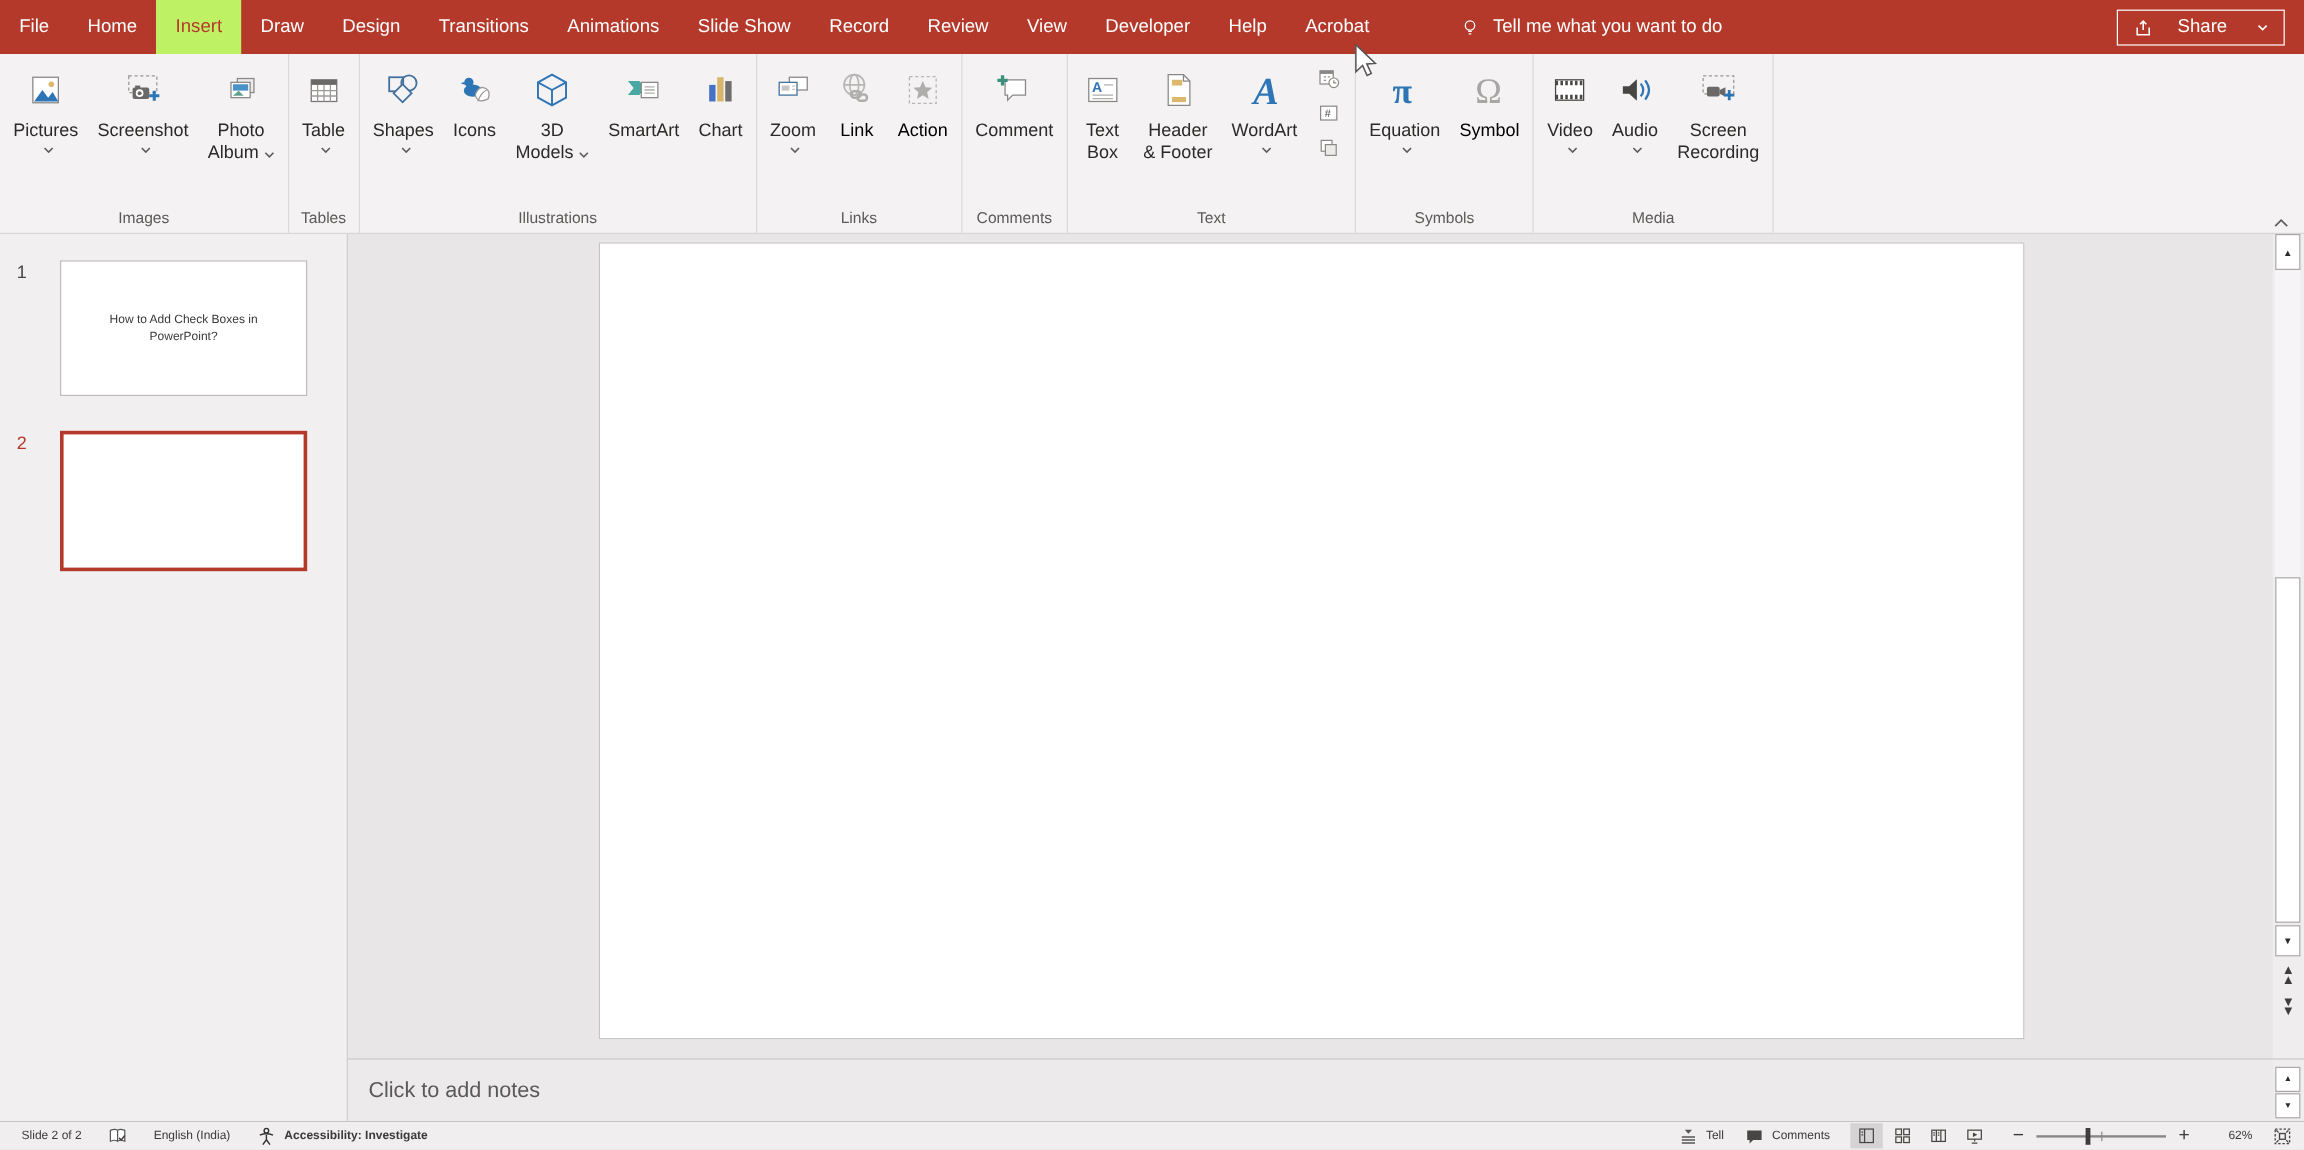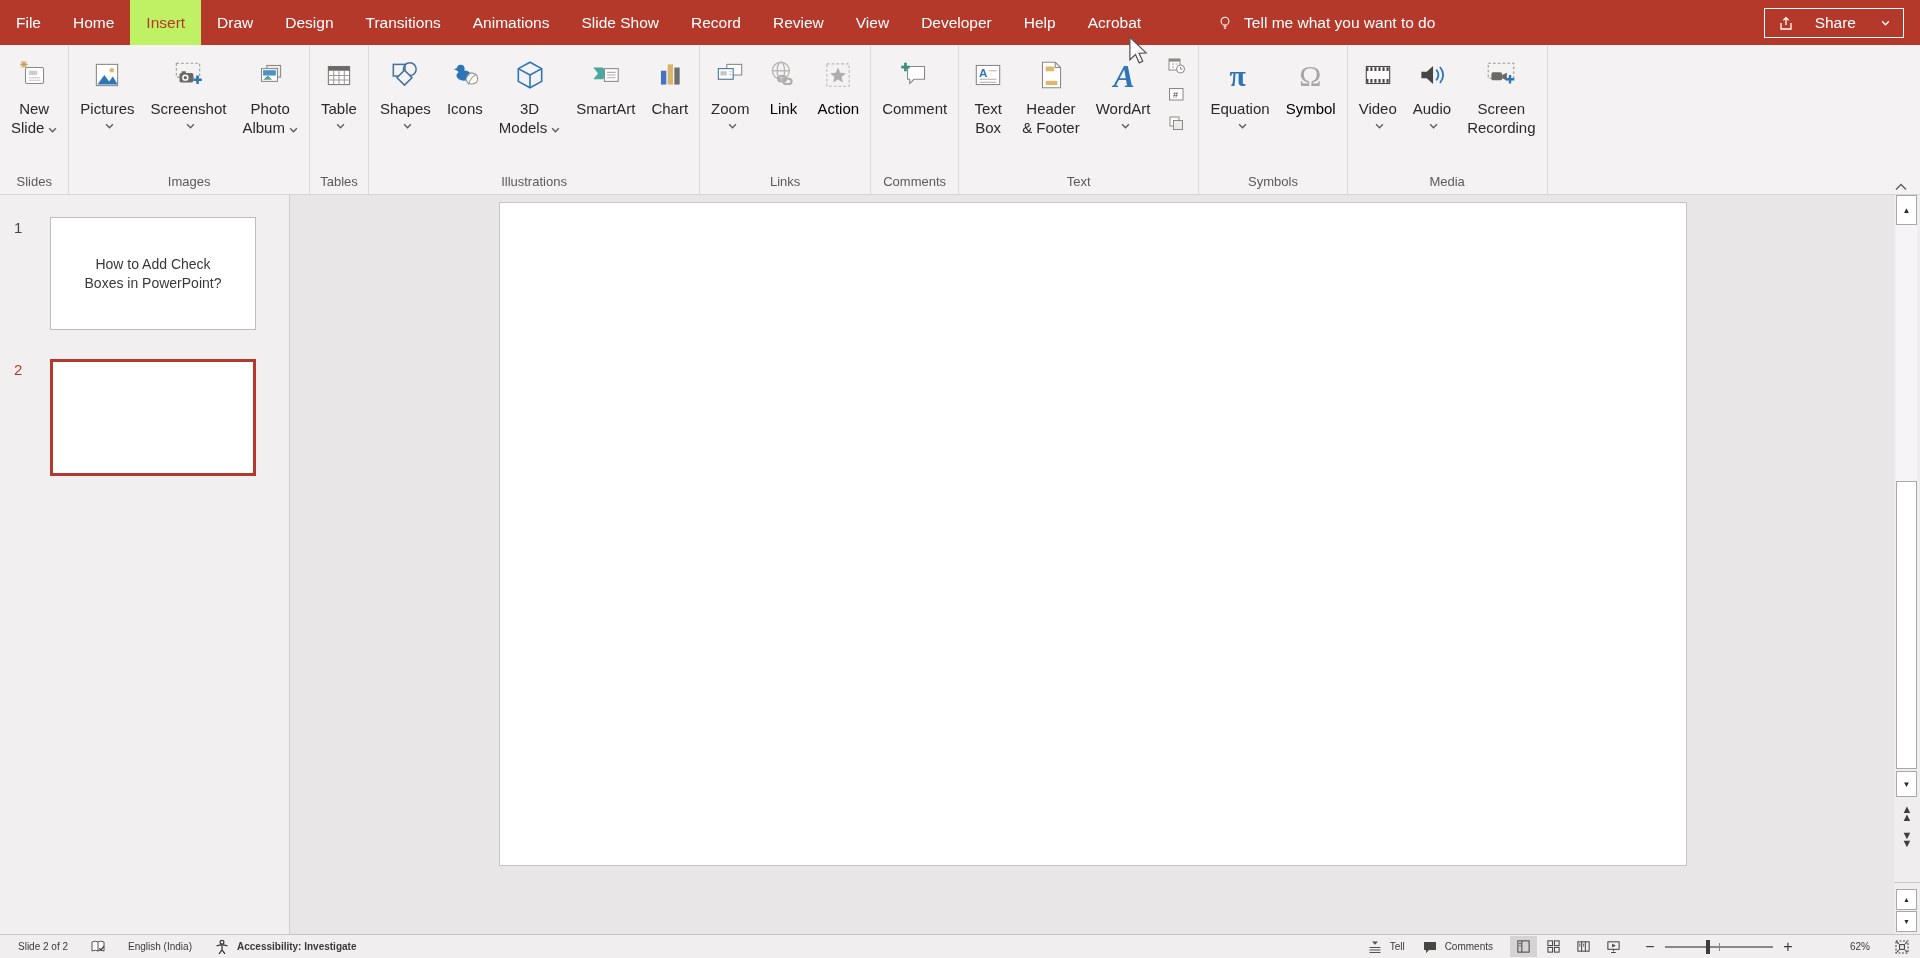--- a/index.html
+++ b/index.html
@@ -39,21 +39,21 @@
   .ribbon-spacer{flex:1;border-right:none;}
 
   
   .main{display:flex;height:739px;}
   .thumbs{width:290px;background:#F1EFF0;border-right:1px solid #CFCDCE;padding-top:22px;}
   .thumb{display:flex;margin-bottom:29px;}
   .tnum{width:50px;padding-left:14px;font-size:15px;color:#484644;padding-top:2px;}
   .thumb.selected .tnum{color:var(--accent);}
   .tbox{width:206px;height:113px;background:#fff;border:1px solid #BEBCBD;display:flex;align-items:center;justify-content:center;}
   .thumb.selected .tbox{border:3px solid var(--accent);height:117px;}
-  .tslide-title{font-size:14px;color:#383838;text-align:center;width:155px;line-height:1.35;}
+  .tslide-title{font-size:10px;color:#383838;text-align:center;width:155px;line-height:1.35;}
 
   .center{flex:1;display:flex;flex-direction:column;min-width:0;background:#E8E6E7;}
   .canvas-area{flex:1;position:relative;}
   .slide{position:absolute;left:209px;top:7px;width:1188px;height:664px;background:#fff;border:1px solid #C6C4C5;}
   .notes{height:52px;border-top:1px solid #C9C7C8;background:#ECEAEB;display:flex;align-items:center;
          padding-left:17px;font-size:18px;color:#595959;}
 
   
   .vscroll{width:26px;position:relative;background:#EFEDEE;}
   .sbtn{position:absolute;left:2px;width:21px;height:30px;background:#fff;border:1px solid #A9A7A7;
@@ -83,21 +83,21 @@
   .vbtn{width:27px;height:21px;display:flex;align-items:center;justify-content:center;}
   .vbtn.active{background:#D5D3D4;}
   .vbtn svg{width:15px;height:15px;}
   .zoomctl{display:flex;align-items:center;gap:9px;}
   .zbtn{font-size:16px;color:#3b3a39;width:12px;text-align:center;}
   .zminus::before{content:"−";}
   .zplus::before{content:"+";}
   .ztrack{position:relative;width:108px;height:2px;background:#8A8886;}
   .zhandle{position:absolute;left:38%;top:-6px;width:4px;height:14px;background:#3f3d3c;}
   .ztick{position:absolute;left:50%;top:-3px;width:1px;height:8px;background:#8A8886;}
-  .zoomlevel{min-width:34px;text-align:center;margin-left:32px;}
+  .zoomlevel{min-width:34px;text-align:right;}
 
   .cursor{position:absolute;left:1128px;top:36px;z-index:50;pointer-events:none;}
 </style>
 </head>
 <body>
 
 <header class="tabbar">
   <nav class="tabs" id="tabs">
       <div class="tab">File</div>
       <div class="tab">Home</div>
@@ -136,41 +136,20 @@
     </span>
     <span>Share</span>
     <svg class="chev" viewBox="0 0 8 5">
         <path d="M1 1 L4 4 L7 1"></path>
       </svg>
   </button>
 </header>
 
 <div class="ribbon" id="ribbon">
 
-<div class="rgroup">
-      <div class="grow">
-        <div class="bigbtn">
-          <span class="bicon">
-            <svg viewBox="0 0 32 32">
-              <rect x="8" y="9" width="17" height="15" rx="1.5" fill="#fff" stroke="#8A8886"></rect>
-              <rect x="11" y="12" width="8" height="4" fill="#D0CECC"></rect>
-              <path d="M11 18.5 h11 M11 21 h11" stroke="#C8C6C4"></path>
-              <path d="M6.5 2.5 v7 M3 6 h7 M4 3.5 l5 5 M9 3.5 l-5 5" stroke="#C8A057" fill="none"></path>
-            </svg>
-          </span>
-          <div class="blabel">
-            <div class="bline">New</div>
-            <div class="bline">Slide<svg class="chev" viewBox="0 0 8 5">
-                <path d="M1 1 L4 4 L7 1"></path>
-              </svg></div>
-          </div>
-        </div>
-      </div>
-      <div class="glabel">Slides</div>
-    </div>
     <div class="rgroup">
       <div class="grow">
         <div class="bigbtn">
           <span class="bicon">
             <svg viewBox="0 0 32 32">
               <rect x="6" y="6" width="20" height="20" fill="#fff" stroke="#8A8886"></rect>
               <circle cx="20.5" cy="11.5" r="2.2" fill="#DDB86C"></circle>
               <path d="M7 25 l6.5 -9 4.5 6 3.5 -4.5 4.5 7.5z" fill="#2E75B6"></path>
             </svg>
           </span>
@@ -538,20 +517,23 @@
       </div>
       <div class="thumb selected">
         <div class="tnum">2</div>
         <div class="tbox"></div>
       </div>
     </aside>
 
   <div class="center">
     <div class="canvas-area">
       <div class="slide"></div>
+    </div>
+    <div class="notes">
+      <span>Click to add notes</span>
     </div>
   </div>
 
   <div class="vscroll">
     <div class="sbtn ar-up" style="top:0"></div>
     <div class="strack"></div>
     <div class="sthumb"></div>
     <div class="sbtn ar-down" style="top:576px;height:26px"></div>
     <div class="dbl dbl-up" style="top:610px">
         <span></span>

